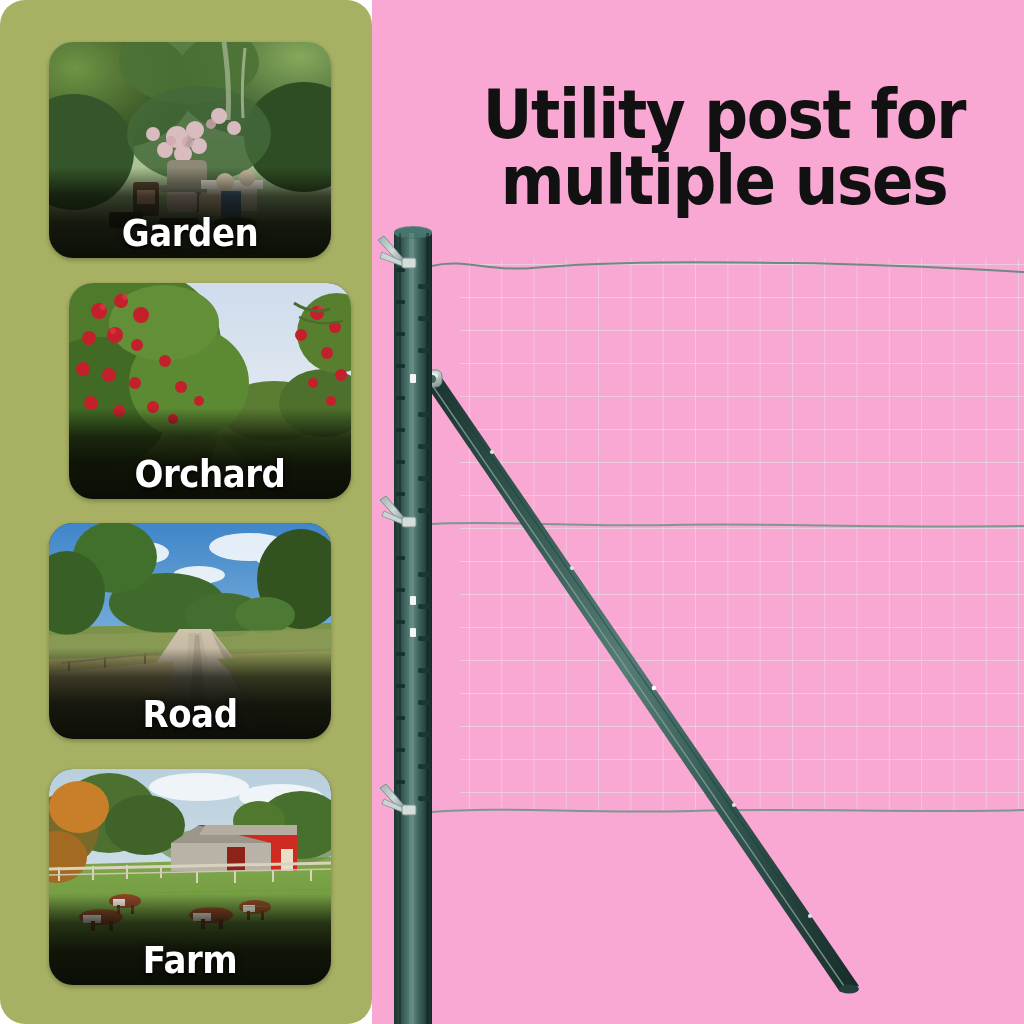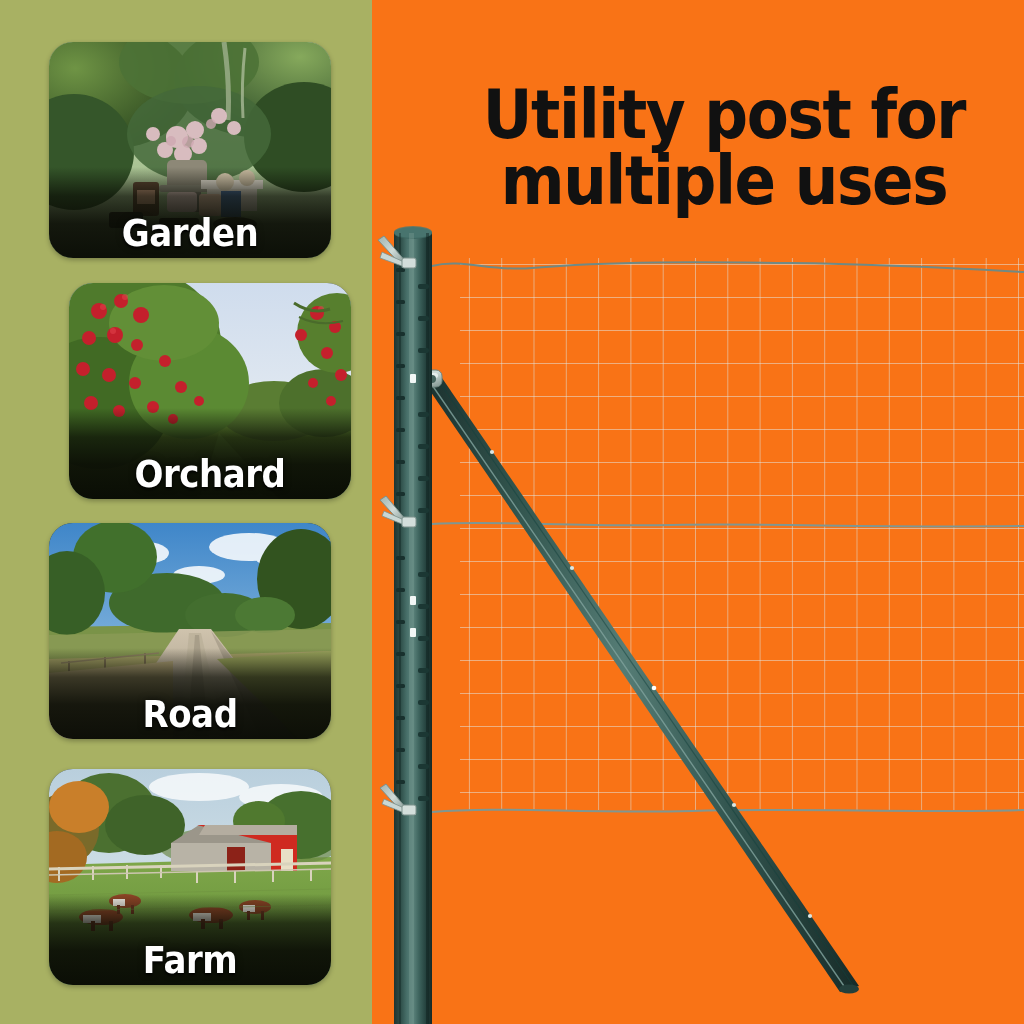--- a/index.html
+++ b/index.html
@@ -10,20 +10,21 @@
     font-family:"Liberation Sans","DejaVu Sans",sans-serif;
     overflow:hidden;
     position:relative;
   }
   #stage{position:absolute;inset:0;width:1024px;height:1024px;overflow:hidden;background:#fefffe;}
 
   
   #sidebar{
     position:absolute;left:0;top:0;width:372px;height:1024px;
     background:#a8b163;
+    border-radius:25px;
   }
   .card{
     position:absolute;left:49px;width:282px;
     border-radius:24px;overflow:hidden;
     background:#2d3a20;
     box-shadow:0 2px 5px rgba(0,0,0,.28);
   }
   .card .photo{position:absolute;inset:0;}
   .card .shade{
     position:absolute;left:0;right:0;bottom:0;height:42%;
@@ -37,21 +38,21 @@
     letter-spacing:-.5px;
     transform:scaleX(.92);
     text-shadow:0 2px 3px rgba(0,0,0,.85),0 0 8px rgba(0,0,0,.5);
   }
   #card0{top:42px;height:216px;}
   #card1{top:283px;height:216px;margin-left:20px;}
   #card2{top:523px;height:216px;}
   #card3{top:769px;height:216px;}
 
   
-  #right{position:absolute;left:372px;top:0;width:652px;height:1024px;background:#f97316;}
+  #right{position:absolute;left:372px;top:0;width:652px;height:1024px;background:#f9a8d4;}
 
   #title{
     position:absolute;left:52px;top:36px;width:600px;
     color:#111111;
     font-family:"DejaVu Sans","Liberation Sans",sans-serif;
     font-weight:700;
     font-size:68px;line-height:.98;
     letter-spacing:-1.5px;
     text-align:center;
     transform:scaleX(.90);

